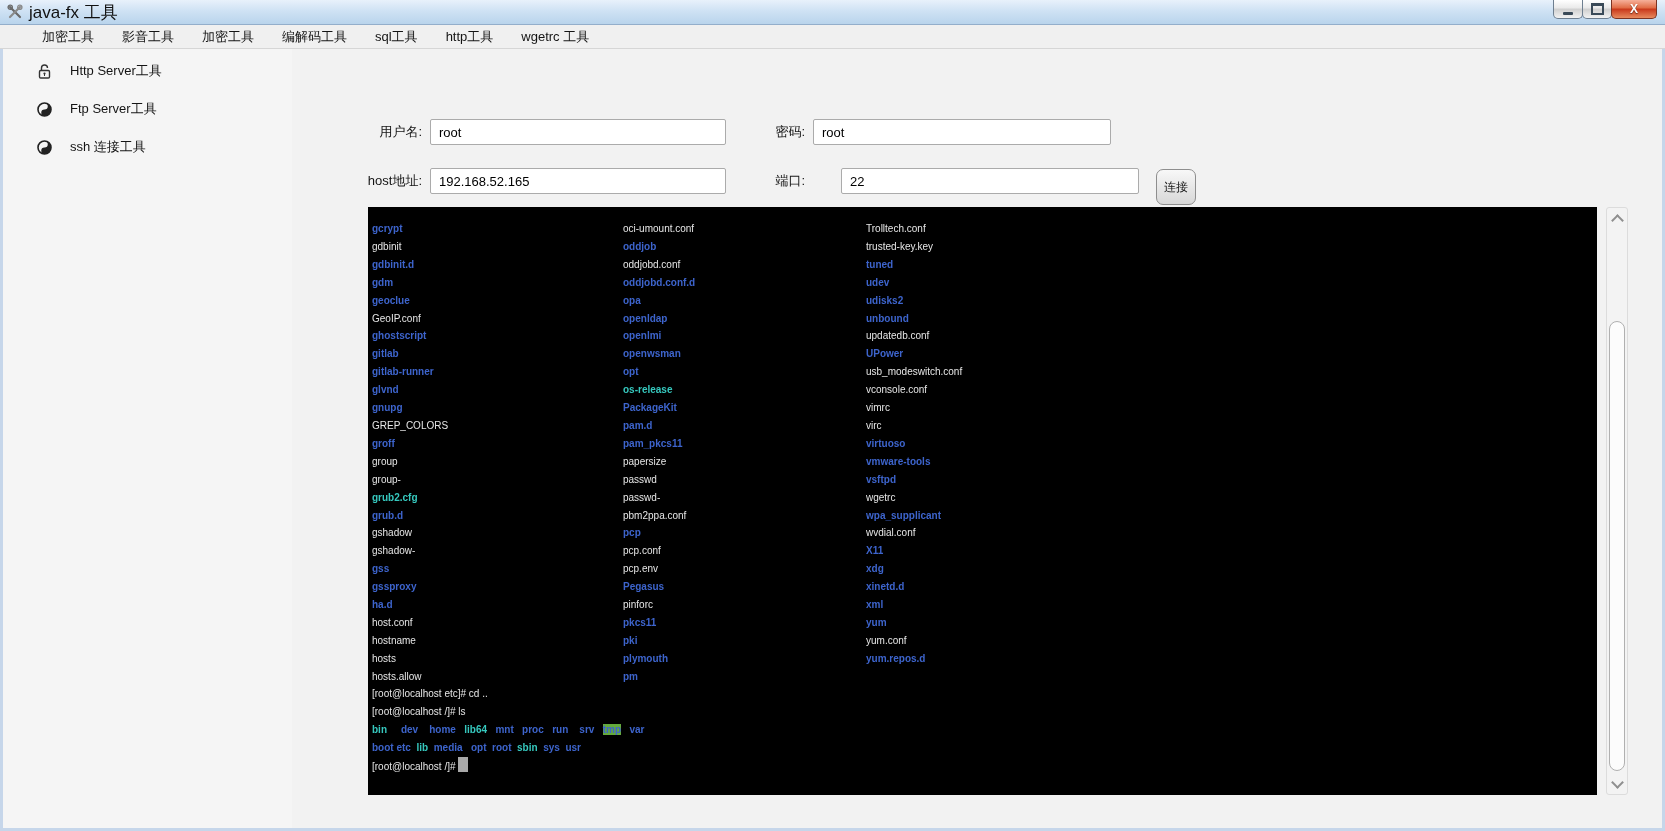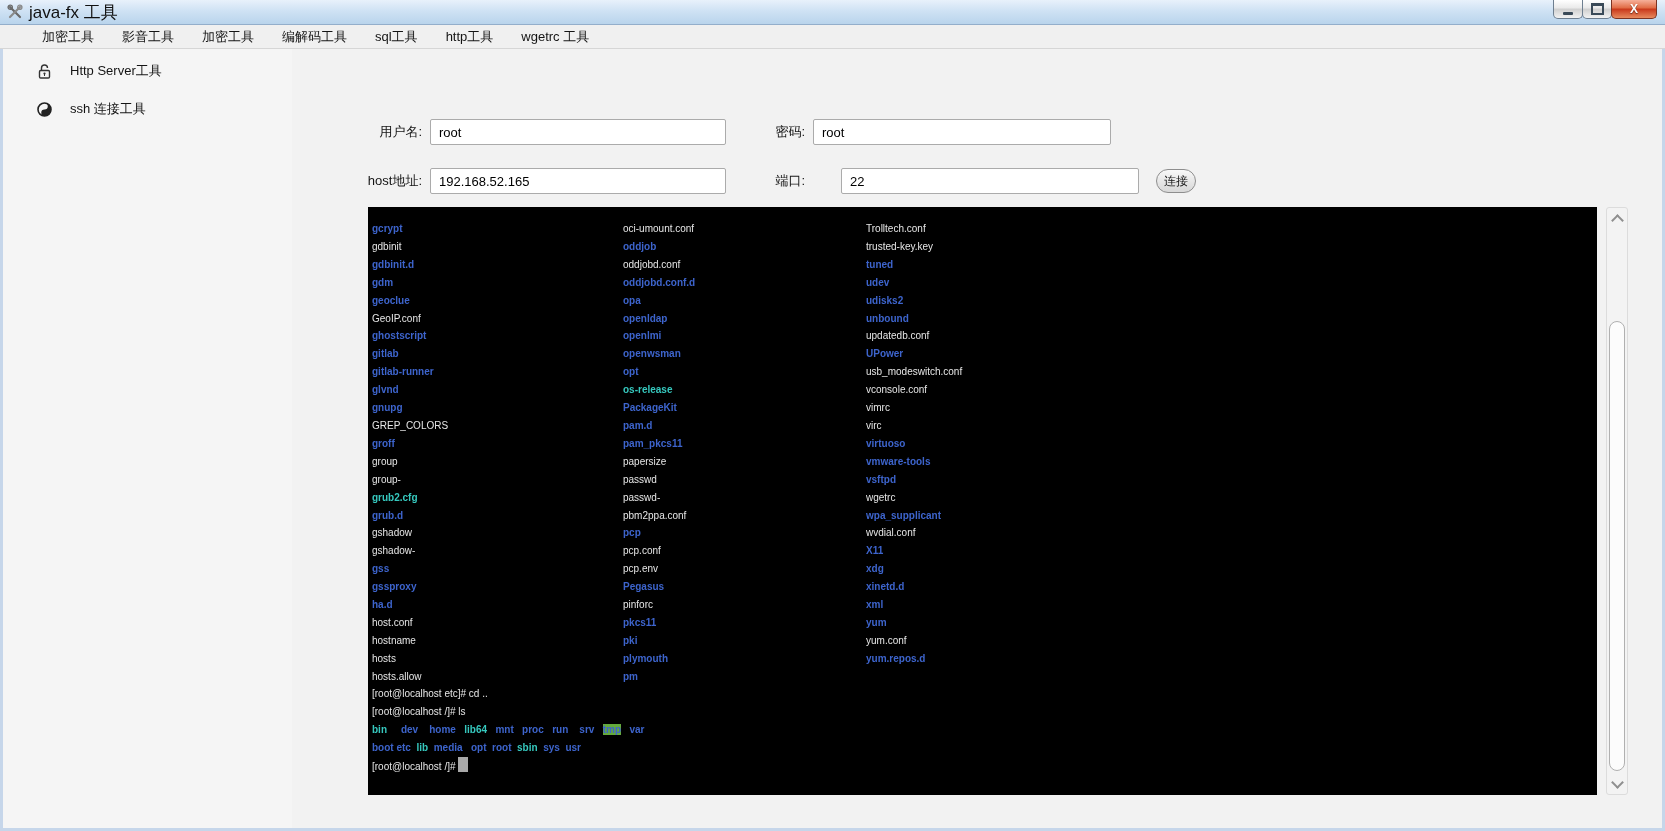--- a/index.html
+++ b/index.html
@@ -54,22 +54,22 @@
   .side-item .lbl{margin-left:17px;font-size:13px;color:#141414}
   
   .main{position:absolute;left:292px;top:49px;right:3px;bottom:3px;background:#f2f2f2}
   .form-label{position:absolute;font-size:13px;color:#141414;text-align:right;height:26px;line-height:26px}
   .form-input{
     position:absolute;height:26px;box-sizing:border-box;border:1px solid #ababab;border-radius:2px;
     background:#fff;font-size:13px;padding:0 8px;color:#000;outline:none;
     font-family:"Liberation Sans","DejaVu Sans",sans-serif;
   }
   .connect-btn{
-    position:absolute;left:864px;top:120px;width:40px;height:24px;box-sizing:border-box;
-    border:1px solid #8e8e8e;border-radius:12px;font-size:12px;color:#141414;
+    position:absolute;left:864px;top:120px;width:40px;height:36px;box-sizing:border-box;
+    border:1px solid #8e8e8e;border-radius:7px;font-size:12px;color:#141414;
     background:linear-gradient(#f8f8f8,#e4e4e4 60%,#d8d8d8);cursor:default;
     font-family:"Liberation Sans","DejaVu Sans",sans-serif;
   }
   
   .term{
     position:absolute;left:76px;top:158px;width:1229px;height:588px;
     background:#000;overflow:hidden;cursor:text;
     font-family:Liberation Sans, sans-serif;
     font-size:10px;line-height:17.9px;white-space:pre;
   }
@@ -145,20 +145,27 @@
           <circle cx="8.5" cy="10.6" r="1.1" fill="#333"></circle>
           <rect x="8" y="10.8" width="1" height="2.2" fill="#333"></rect>
         </svg></span>
       <span class="lbl">Http Server工具</span>
     </div>
     <div class="side-item">
       <span class="icon"><svg width="17" height="17" viewBox="0 0 17 17">
           <circle cx="8.5" cy="8.5" r="6.5" fill="none" stroke="#222" stroke-width="1.6"></circle>
           <path d="M8.5 2 a6.5 6.5 0 0 1 0 13 a3.2 3.2 0 0 1 0 -6.5 a3.2 3.2 0 0 0 0 -6.5 Z" fill="#222"></path>
         </svg></span>
+      <span class="lbl">Ftp Server工具</span>
+    </div>
+    <div class="side-item">
+      <span class="icon"><svg width="17" height="17" viewBox="0 0 17 17">
+          <circle cx="8.5" cy="8.5" r="6.5" fill="none" stroke="#222" stroke-width="1.6"></circle>
+          <path d="M8.5 2 a6.5 6.5 0 0 1 0 13 a3.2 3.2 0 0 1 0 -6.5 a3.2 3.2 0 0 0 0 -6.5 Z" fill="#222"></path>
+        </svg></span>
       <span class="lbl">ssh 连接工具</span>
     </div>
   </div>
 
 <div class="main">
 
   <div class="form-label" style="left:20px;top:70px;width:110px">用户名:</div>
   <input class="form-input" style="left: 138px; top: 70px; width: 296px;" value="root">
 
   <div class="form-label" style="left:430px;top:70px;width:83px">密码:</div>

